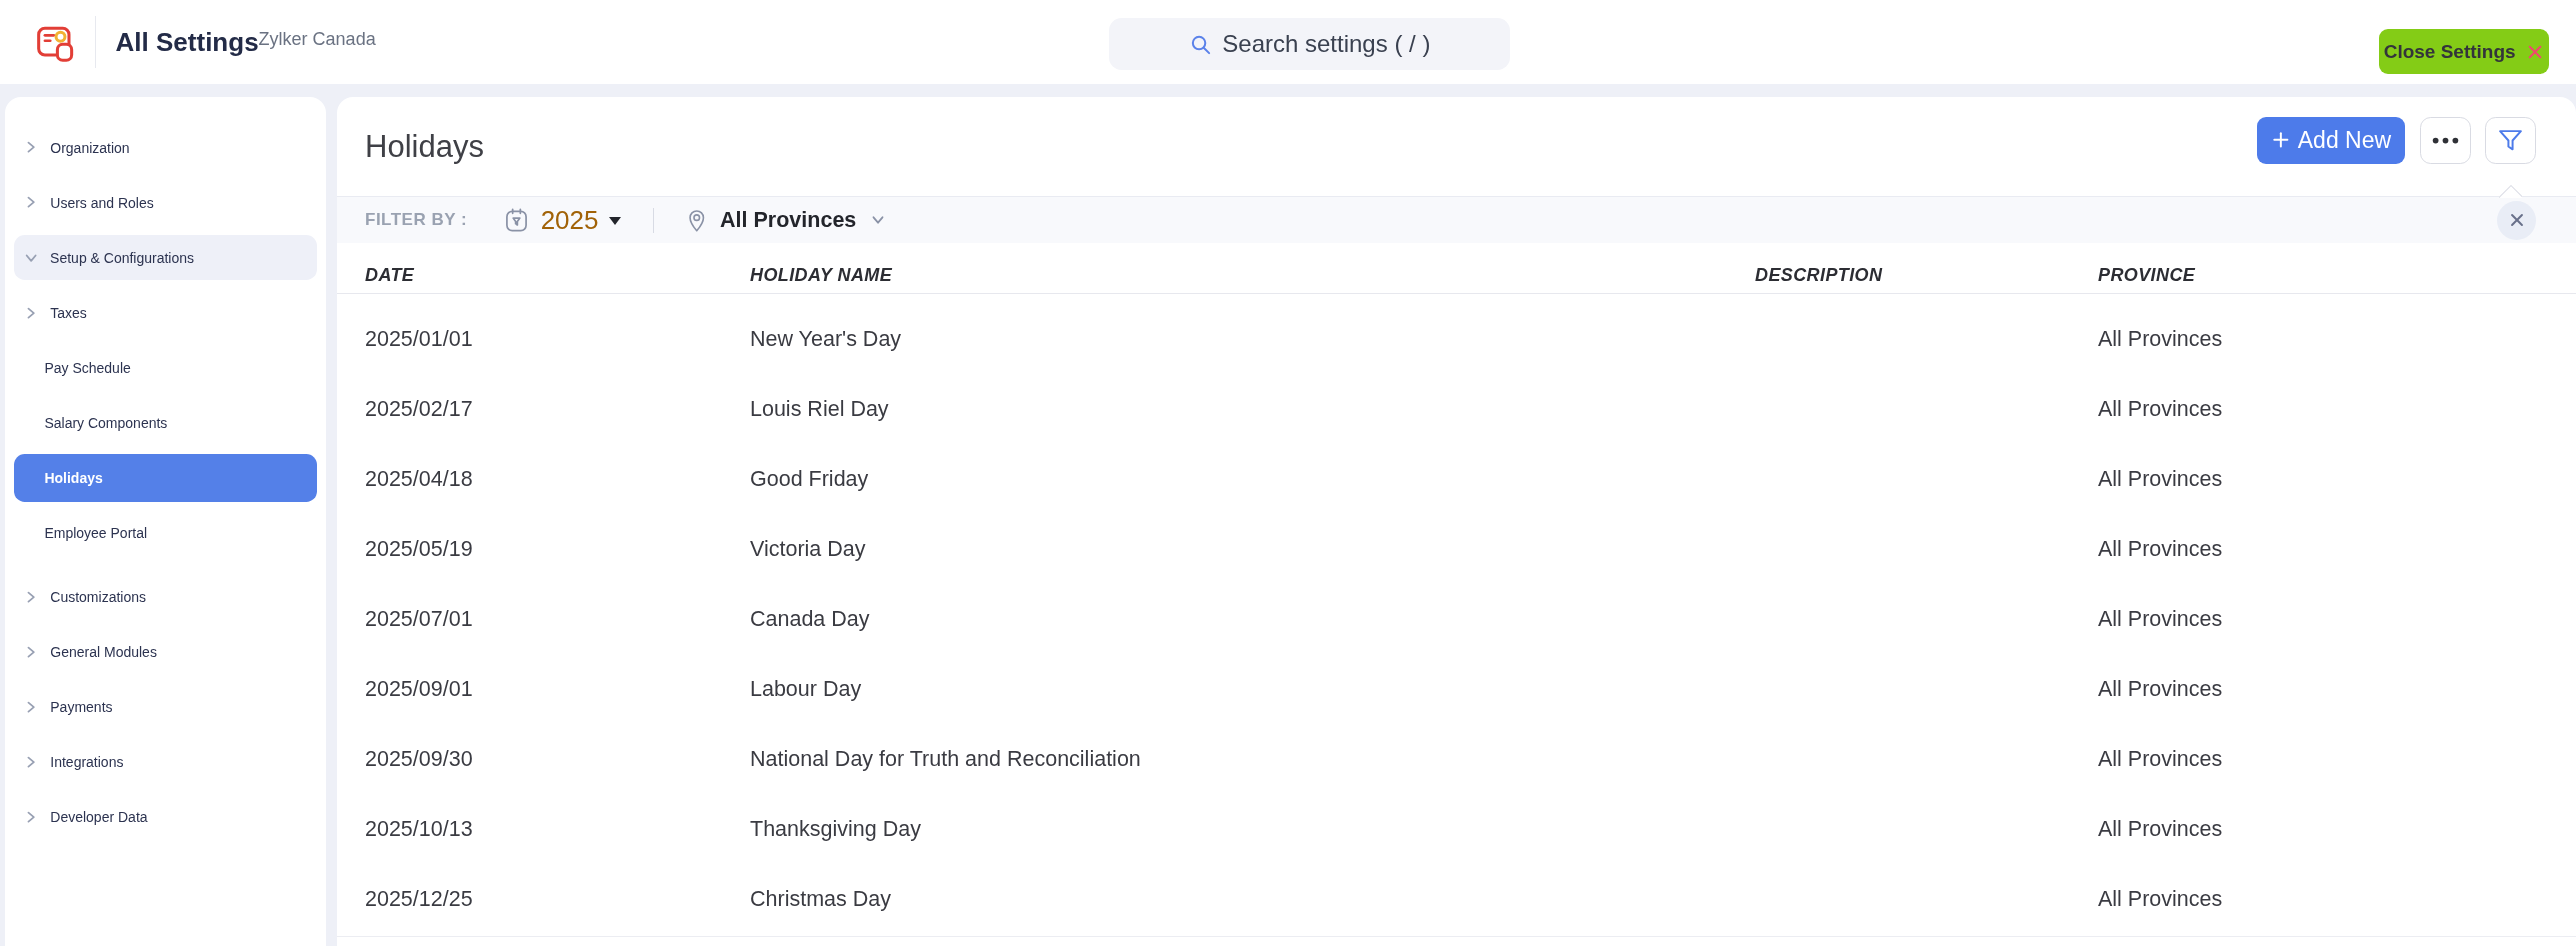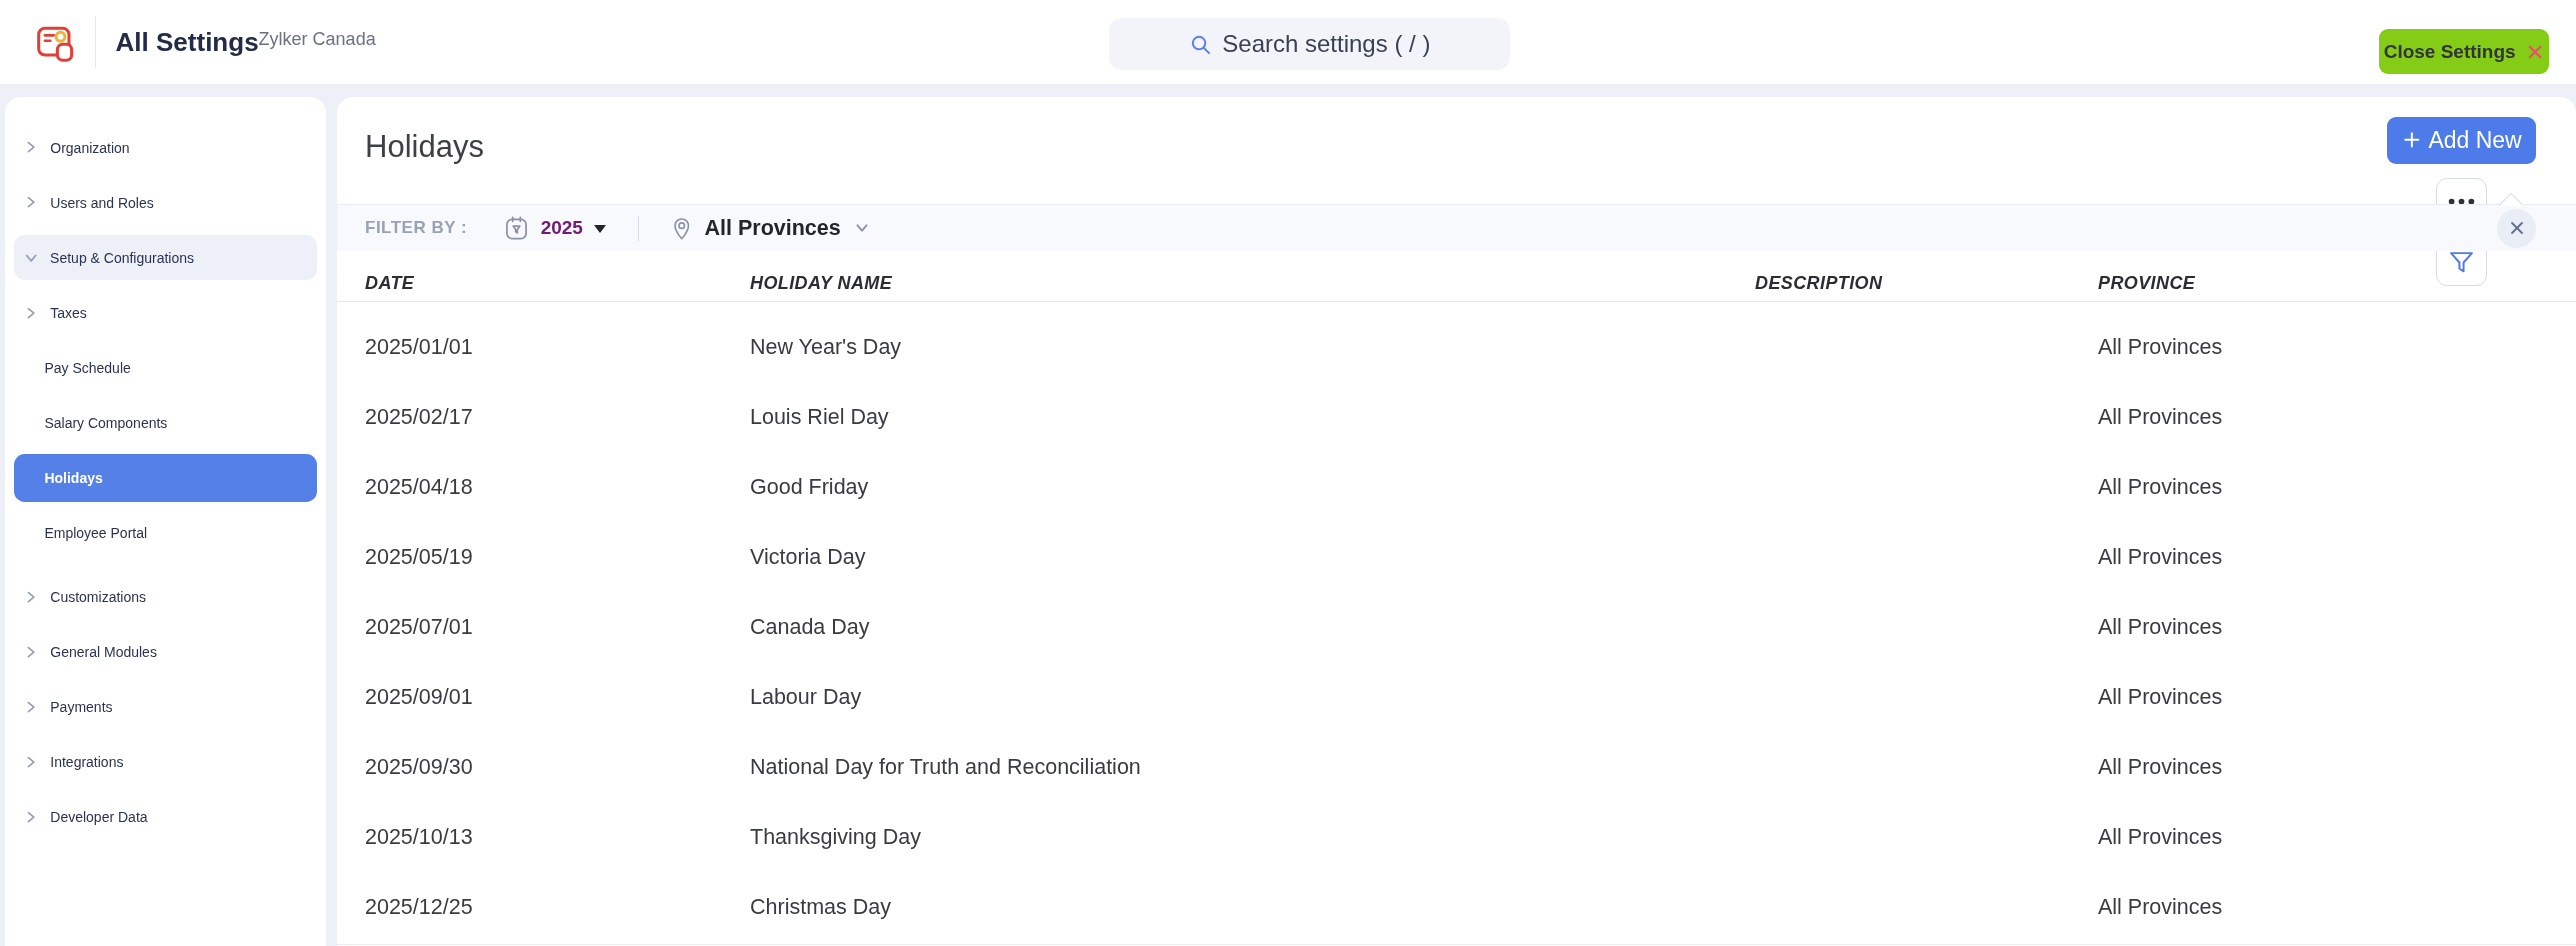--- a/index.html
+++ b/index.html
@@ -52,45 +52,45 @@
   }
   .s-gap { height:9px; }
 
   
   .main-card {
     position:absolute; left:337px; top:97px; width:2239px; height:850px;
     background:#ffffff; border-radius:16px 16px 0 0; overflow:hidden;
   }
   .main-header { position:relative; height:99px; }
   .page-title { position:absolute; left:28px; top:32px; margin:0; font-size:31px; font-weight:500; color:#3F4046; }
-  .actions { position:absolute; right:40px; top:19.7px; display:flex; align-items:center; gap:14.3px;flex-direction:column; }
+  .actions { position:absolute; right:40px; top:19.7px; display:flex; align-items:center; gap:14.3px; }
   .btn-add {
     height:47px; padding:0 14.3px; border:none; border-radius:9px; background:#4D7BEA;
     color:#fff; font-size:23px; font-weight:500; display:flex; align-items:center; gap:7.2px;
     font-family:inherit; cursor:pointer;
   }
   .btn-icon {
     width:51px; height:47px; background:#fff; border:0.9px solid #D9DBE3; border-radius:10.7px;
     display:flex; align-items:center; justify-content:center; cursor:pointer; box-sizing:border-box;
   }
 
   
   .filterbar {
     position:relative; height:46px; background:#F8F9FC; border-top:0.9px solid #E9EBF2;
-    display:flex; align-items:center; padding:0 40px 0 28px; box-sizing:content-box;margin-top:8px;
+    display:flex; align-items:center; padding:0 40px 0 28px; box-sizing:content-box;
   }
   .caret-clip { position:absolute; top:-11.6px; left:2162px; width:23px; height:12.5px; overflow:hidden; }
   .caret-clip::before {
     content:''; position:absolute; top:3.6px; left:1.8px; width:18px; height:18px;
     background:#fff; border:0.9px solid #DCDEE6; transform:rotate(45deg);
   }
   .fb-label { font-size:17px; font-weight:700; letter-spacing:0.5px; color:#9AA2B1; margin-right:38px; }
   .fb-group { display:flex; align-items:center; cursor:pointer; }
   .cal-icon { display:flex; margin-right:12.5px; }
-  .fb-year { font-size:19px; font-weight:700; color:#701a75; margin-right:10.7px; }
+  .fb-year { font-size:26px; font-weight:400; color:#a16207; margin-right:10.7px; }
   .caret-solid {
     width:0; height:0; border-left:6.3px solid transparent; border-right:6.3px solid transparent;
     border-top:8px solid #23252B; margin-top:2.7px;
   }
   .fb-divider { width:0.9px; height:25px; background:#D8DBE4; margin:0 32px; }
   .pin-icon { display:flex; margin-right:12.5px; }
   .fb-province { font-size:21.5px; font-weight:600; color:#23252B; margin-right:12.5px; }
   .fb-spacer { flex:1; }
   .fb-close {
     width:39px; height:39px; border-radius:50%; background:#E9EDF6;

